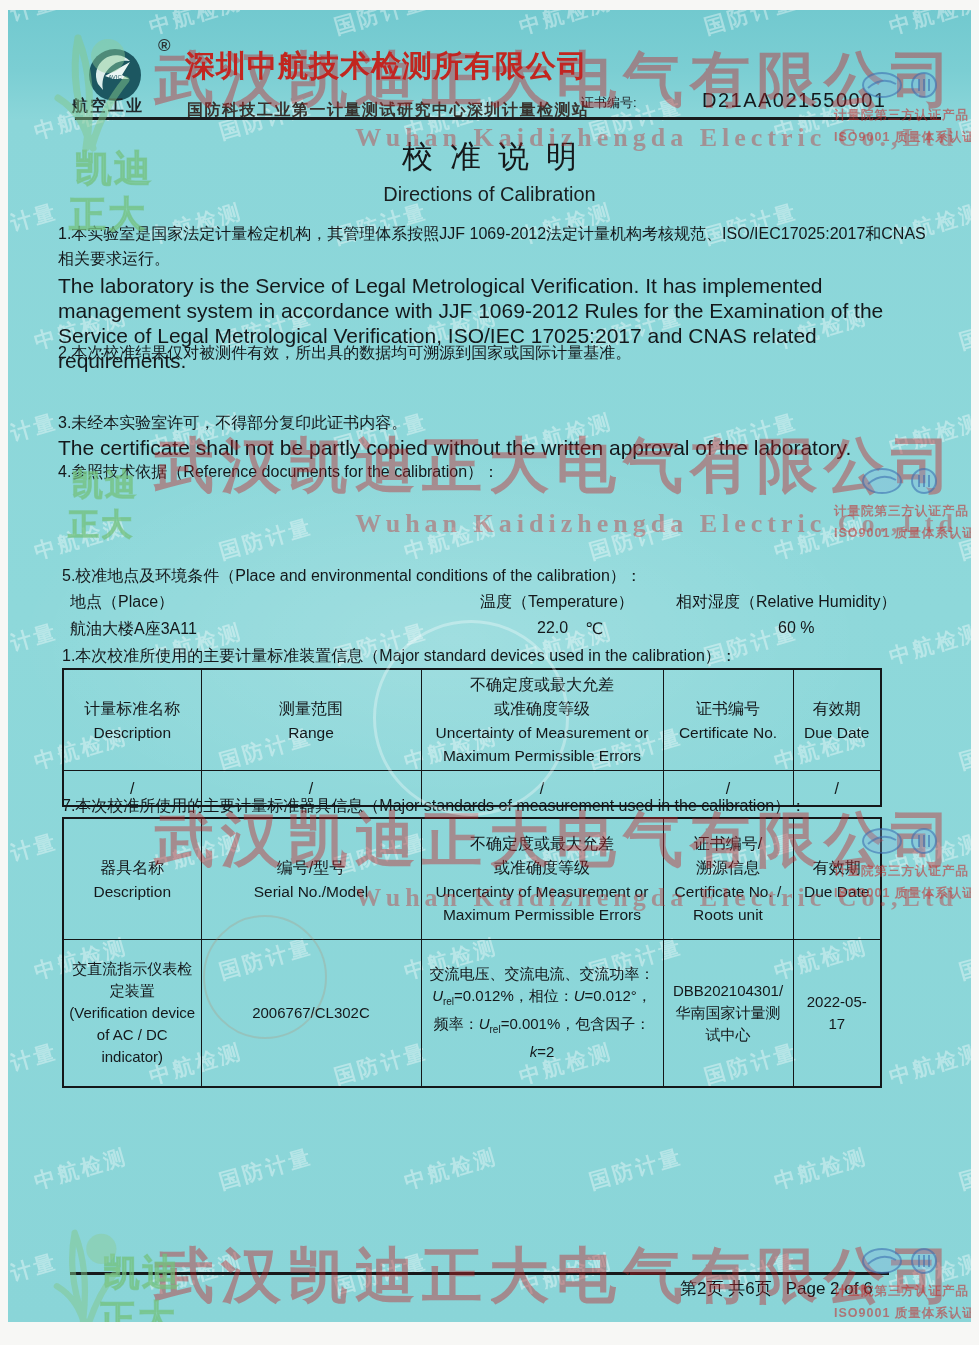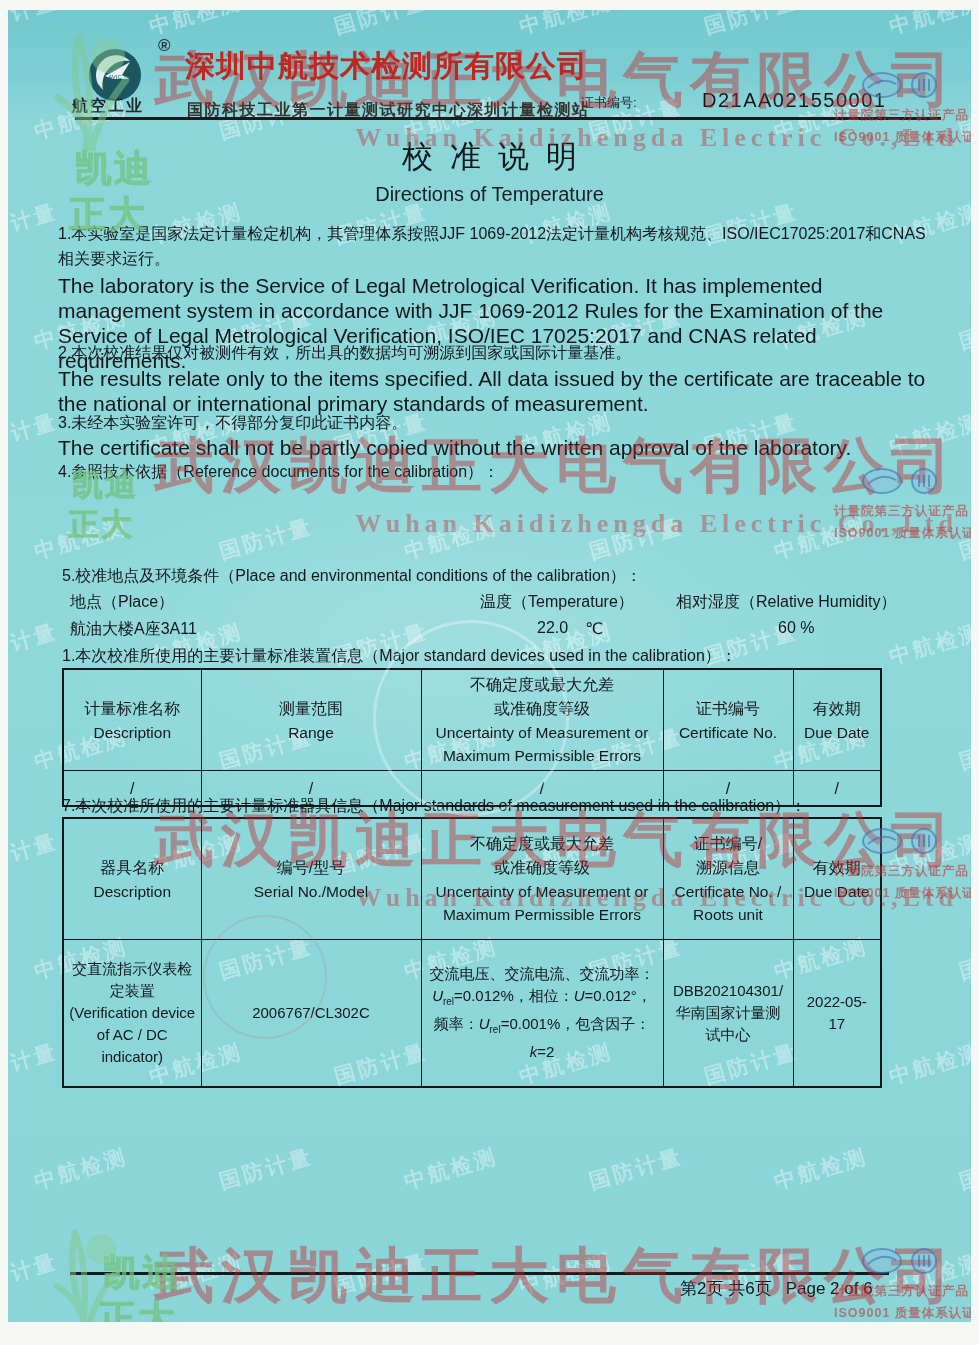--- a/index.html
+++ b/index.html
@@ -184,26 +184,25 @@
     </span>
     <span class="abs reg-mark">®</span>
     <div class="abs logo-caption">航空工业</div>
     <div class="abs company-cn">深圳中航技术检测所有限公司</div>
     <div class="abs company-l3">国防科技工业第一计量测试研究中心深圳计量检测站</div>
     <div class="abs cert-label">证书编号:</div>
     <div class="abs cert-no">D21AA021550001</div>
     <div class="abs header-rule"></div>
 
     <div class="abs title-zh">校准说明</div>
-    <div class="abs title-en">Directions of Temperature</div>
+    <div class="abs title-en">Directions of Calibration</div>
 
     <div class="abs para" style="top:211px">1.本实验室是国家法定计量检定机构，其管理体系按照JJF 1069-2012法定计量机构考核规范、ISO/IEC17025:2017和CNAS相关要求运行。</div>
     <div class="abs para en" style="top:263px">The laboratory is the Service of Legal Metrological Verification. It has implemented  management system in accordance with JJF 1069-2012  Rules for the Examination of the Service of Legal Metrological Verification, ISO/IEC 17025:2017 and CNAS related requirements.</div>
     <div class="abs para" style="top:330px">2.本次校准结果仅对被测件有效，所出具的数据均可溯源到国家或国际计量基准。</div>
-    <div class="abs para en" style="top:356px">The results relate only to the items specified. All data issued by the certificate are traceable to the national or international primary standards of measurement.</div>
     <div class="abs para" style="top:400px">3.未经本实验室许可，不得部分复印此证书内容。</div>
     <div class="abs para en" style="top:425px">The certificate shall not be partly copied without the written approval of the laboratory.</div>
     <div class="abs para" style="top:449px">4.参照技术依据（Reference documents for the calibration）：</div>
 
     <div class="abs sec-head" style="top:556px">5.校准地点及环境条件（Place and environmental conditions of the calibration）：</div>
     <div class="abs env-label" style="left:62px;top:582px">地点（Place）</div>
     <div class="abs env-label" style="left:472px;top:582px">温度（Temperature）</div>
     <div class="abs env-label" style="left:668px;top:582px">相对湿度（Relative Humidity）</div>
     <div class="abs env-value" style="left:62px;top:609px">航油大楼A座3A11</div>
     <div class="abs env-value" style="left:529px;top:609px">22.0</div>

